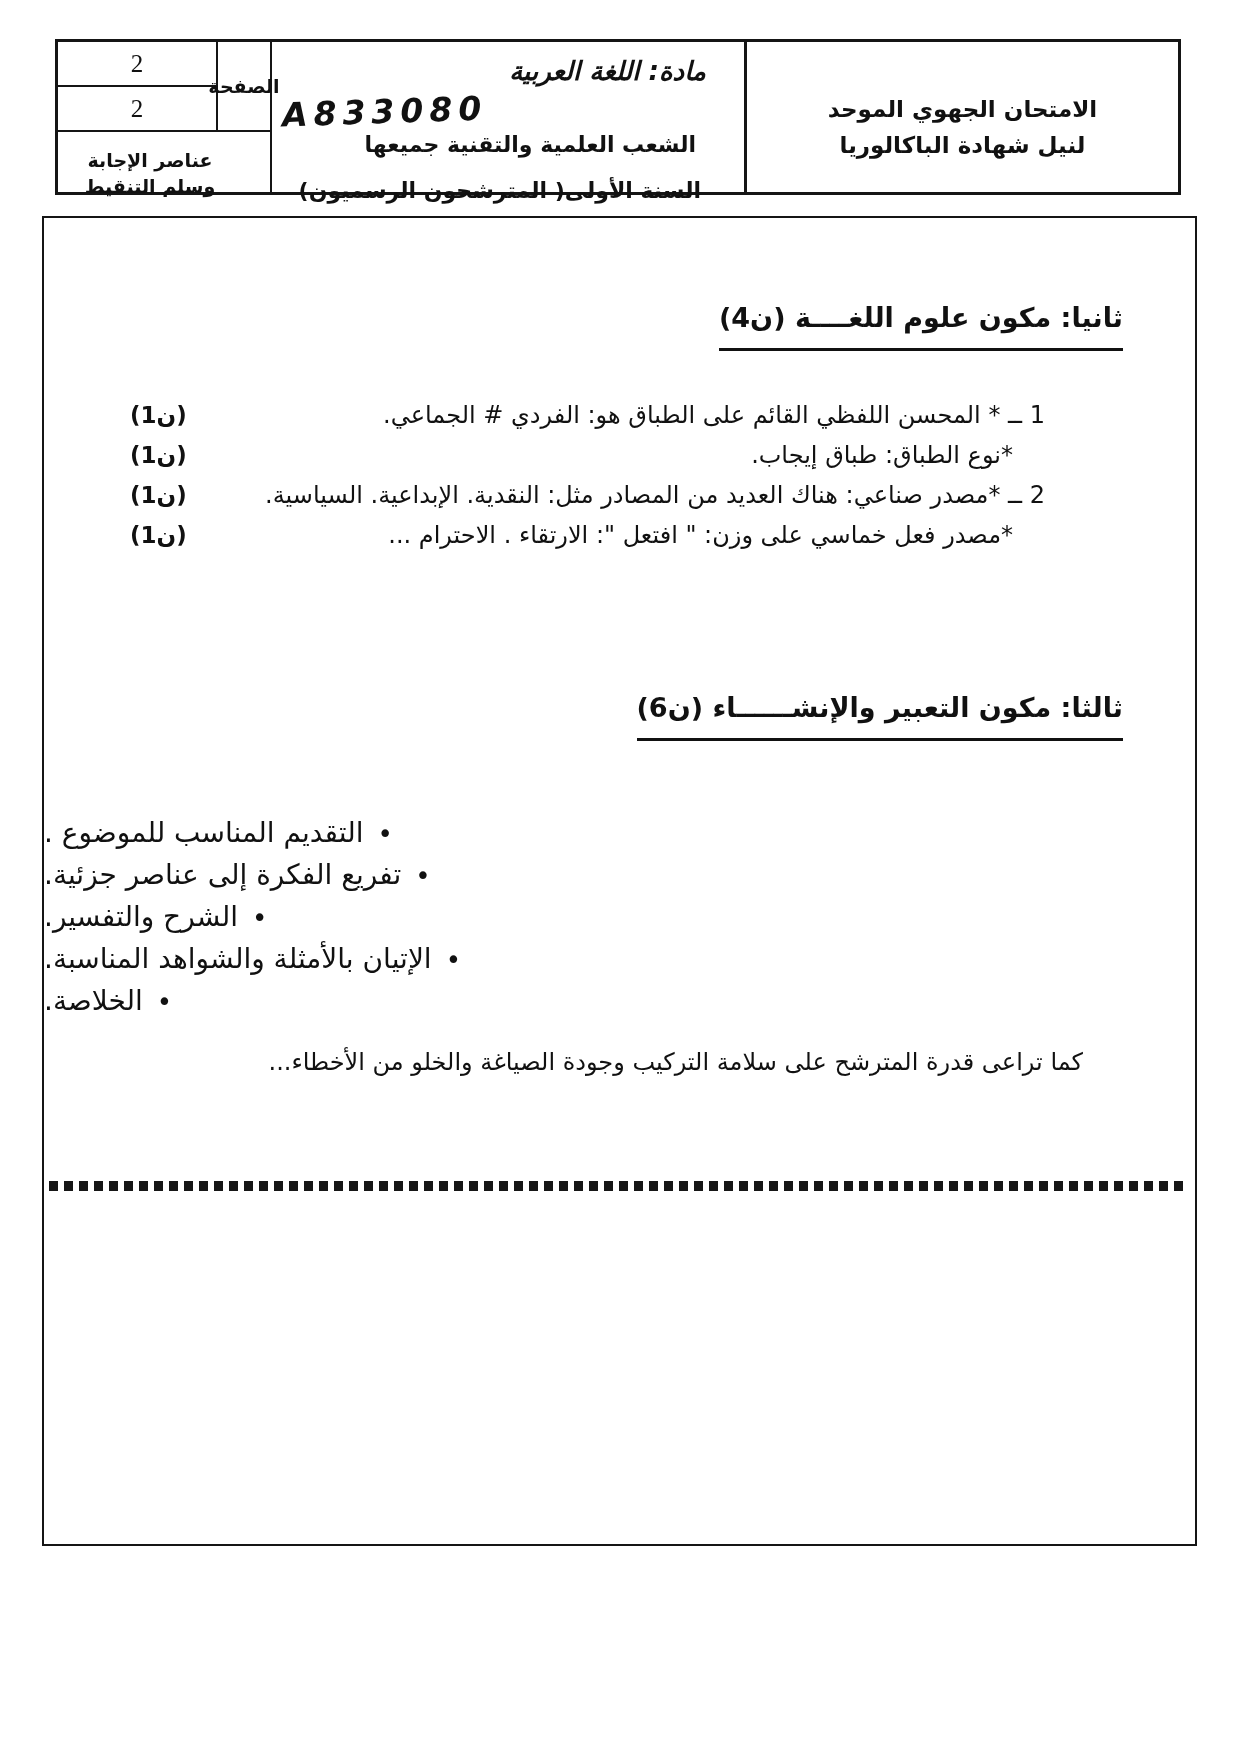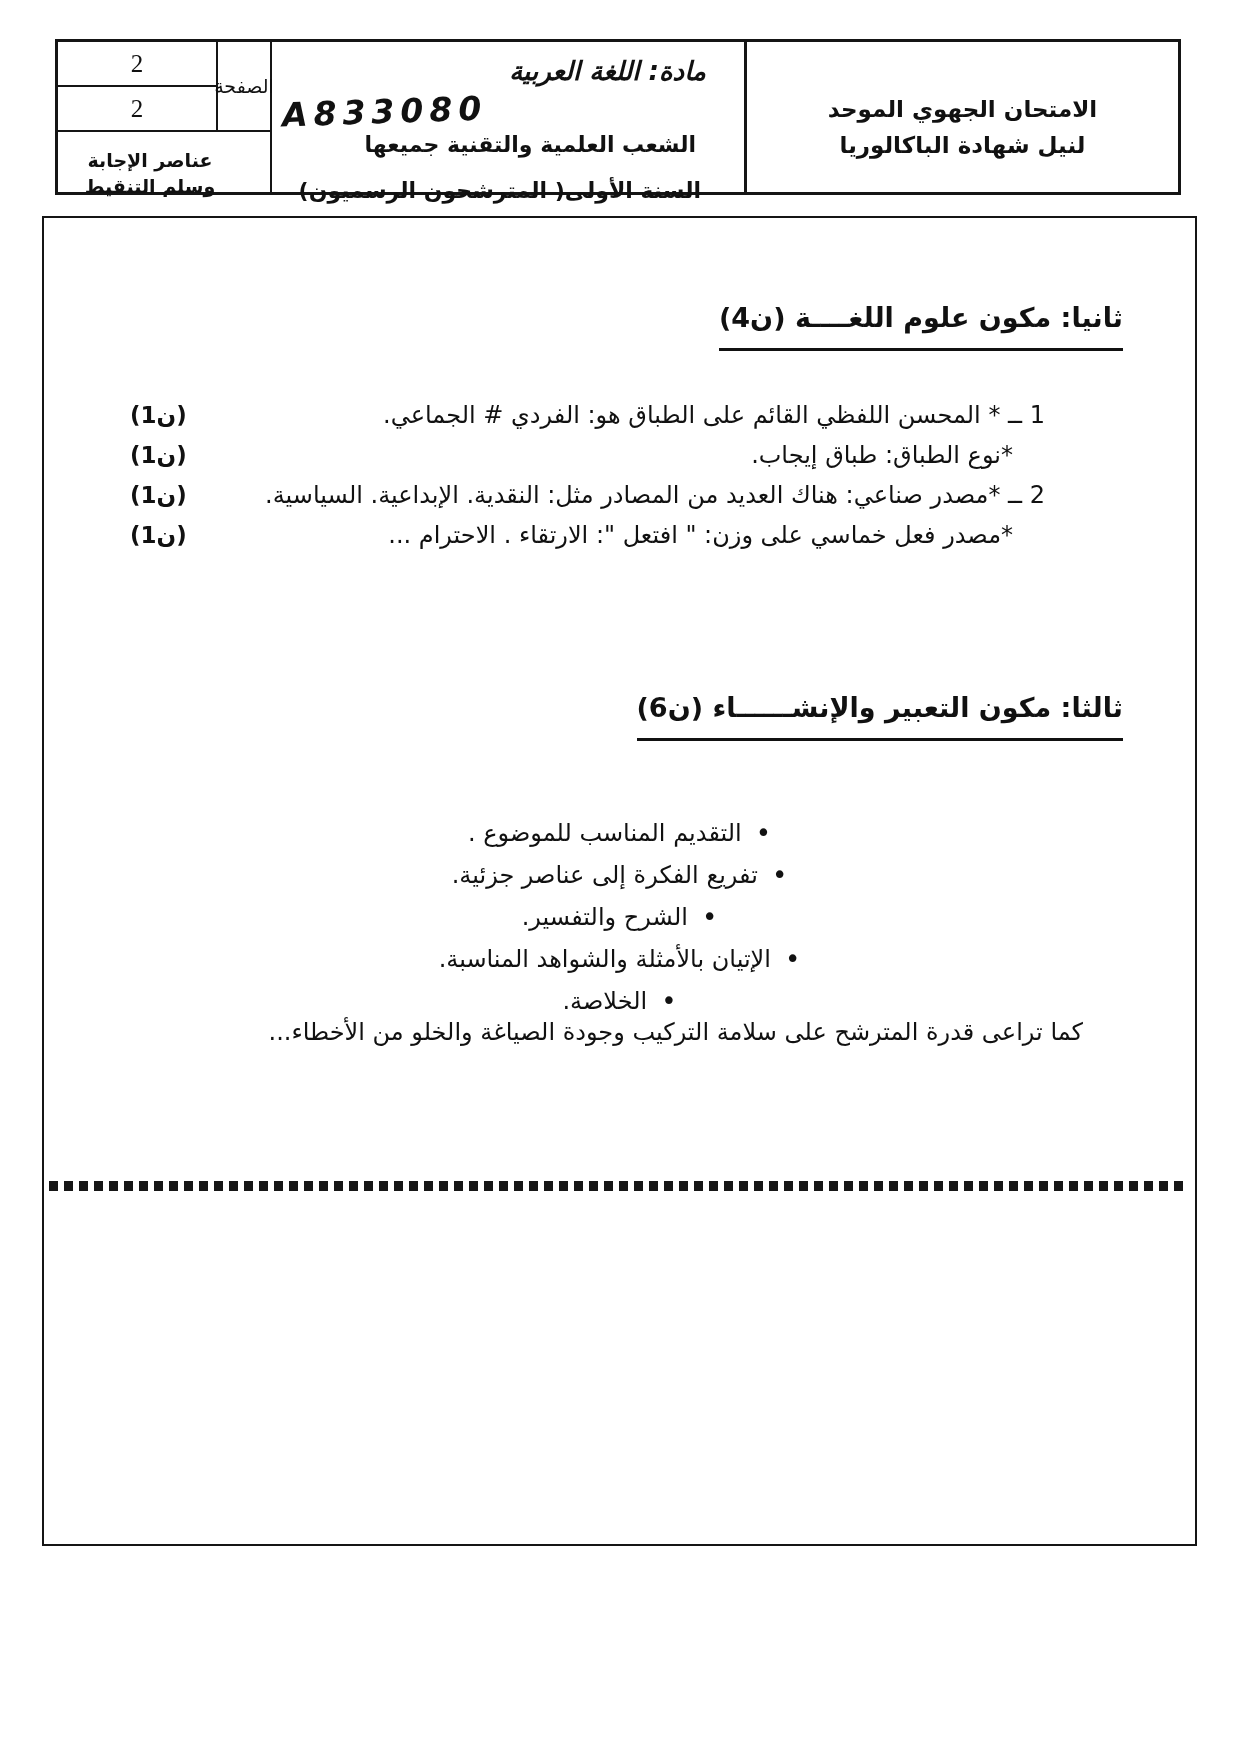--- a/index.html
+++ b/index.html
@@ -12,21 +12,21 @@
   
   .header-box{
     position:absolute;left:55px;top:39px;width:1120px;height:150px;
     border:3px solid #151515;direction:rtl;
   }
   
   .pages-table{position:absolute;left:0;top:0;width:212px;height:150px;border-right:2px solid #151515;direction:rtl;}
   .cell-2a{position:absolute;left:0;top:0;width:158px;height:43px;border-right:2px solid #151515;border-bottom:2px solid #151515;display:flex;align-items:center;justify-content:center;}
   .cell-2b{position:absolute;left:0;top:45px;width:158px;height:43px;border-right:2px solid #151515;border-bottom:2px solid #151515;display:flex;align-items:center;justify-content:center;}
   .cell-2a,.cell-2b{font-family:"Liberation Serif",serif;font-size:25px;}
-  .cell-pagelabel{position:absolute;left:160px;top:0;width:52px;height:88px;border-bottom:2px solid #151515;display:flex;align-items:center;justify-content:center;font-size:19px;font-weight:normal;}
+  .cell-pagelabel{position:absolute;left:160px;top:0;width:52px;height:88px;border-bottom:2px solid #151515;display:flex;align-items:center;justify-content:center;font-size:19px;font-weight:bold;}
   .cell-answerlabel{position:absolute;left:0;top:101px;width:184px;height:60px;display:flex;flex-direction:column;align-items:center;justify-content:center;font-size:19px;font-weight:bold;line-height:26px;}
 
   
   .exam-box{
     position:absolute;right:0;top:0;width:434px;height:150px;border-left:3px solid #151515;
     display:flex;flex-direction:column;align-items:center;justify-content:center;
     padding-top:20px;box-sizing:border-box;
     font-size:23px;font-weight:bold;line-height:36px;text-align:center;
   }
 
@@ -57,23 +57,23 @@
   .row-0{top:178px;}
   .row-1{top:218px;}
   .row-2{top:258px;}
   .row-3{top:298px;}
   .row-0 .item-text,.row-2 .item-text{padding-right:150px;}
   .row-1 .item-text,.row-3 .item-text{padding-right:182px;}
   .item-score{position:absolute;left:86px;top:0;font-size:23px;font-weight:bold;}
 
   .intro-line{position:absolute;right:88px;top:544px;font-size:24px;}
   .bullet-list{position:absolute;right:0;left:0;top:594px;margin:0;padding:0;list-style:none;}
-  .bullet-list li{line-height:41px;font-size:24px;text-align:center;}
+  .bullet-list li{line-height:41px;font-size:28px;text-align:left;}
   .bullet-list li::before{content:"•";font-size:26px;margin-left:14px;position:relative;top:1px;}
-  .outro-line{position:absolute;right:112px;top:800px;font-size:24px;}
+  .outro-line{position:absolute;right:112px;top:830px;font-size:24px;}
 
   .dash-separator{
     position:absolute;left:5px;right:8px;top:963px;height:10px;
     background:repeating-linear-gradient(90deg,#161616 0 9px,transparent 9px 15px);
   }
 </style>
 </head>
 <body>
 
 <div>

